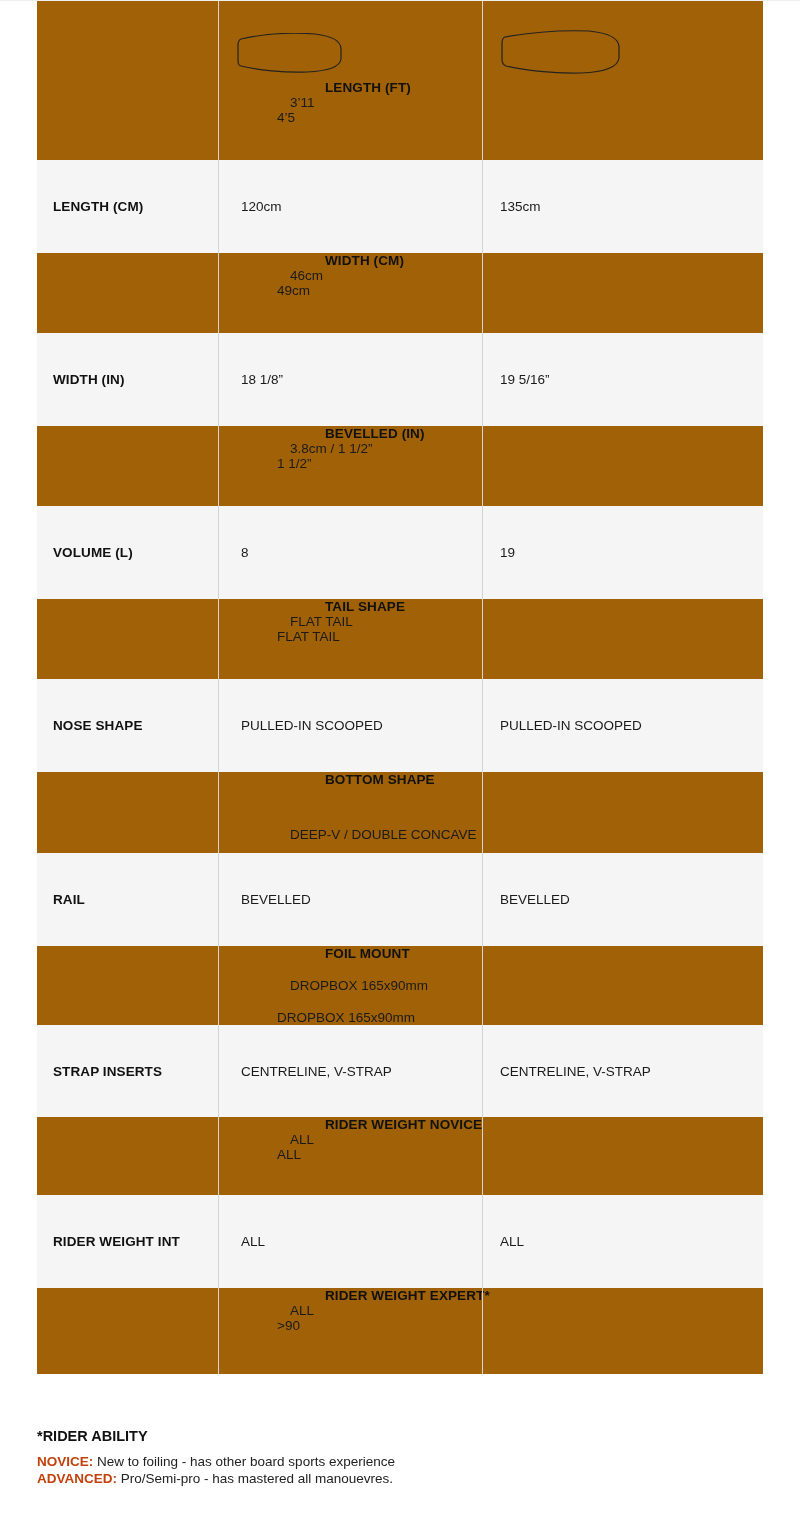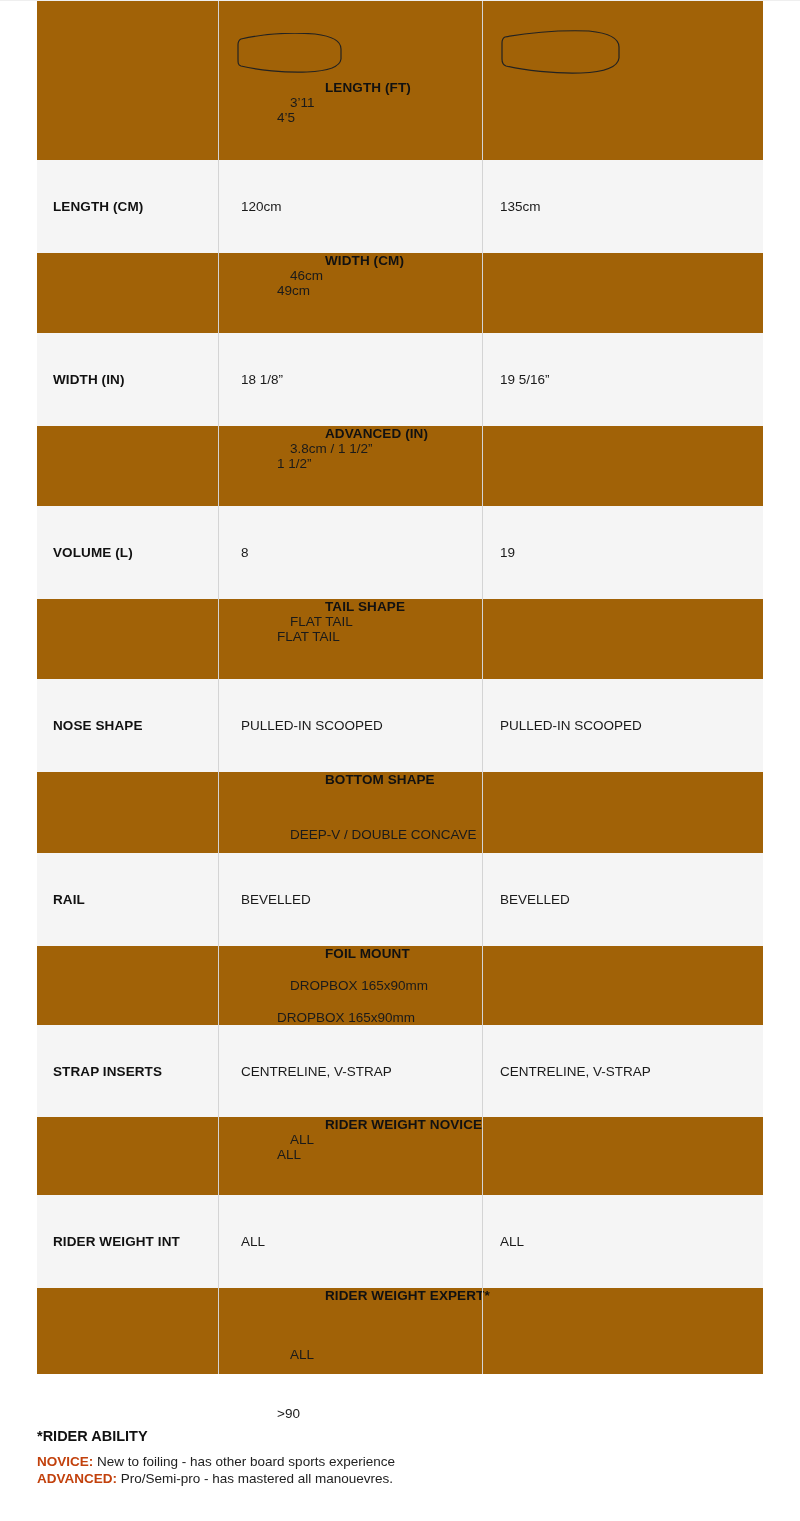--- a/index.html
+++ b/index.html
@@ -60,21 +60,21 @@
     <div class="c-label">WIDTH (CM)</div>
     <div class="c-val c-a">46cm</div>
     <div class="c-val c-b">49cm</div>
   </div>
   <div class="row gray" style="height:93px;">
     <div class="c-label">WIDTH (IN)</div>
     <div class="c-val c-a">18 1/8”</div>
     <div class="c-val c-b">19 5/16”</div>
   </div>
   <div class="row white" style="height:80px;">
-    <div class="c-label">ADVANCED (IN)</div>
+    <div class="c-label">BEVELLED (IN)</div>
     <div class="c-val c-a">3.8cm / 1 1/2”</div>
     <div class="c-val c-b">1 1/2”</div>
   </div>
   <div class="row gray" style="height:93px;">
     <div class="c-label">VOLUME (L)</div>
     <div class="c-val c-a">8</div>
     <div class="c-val c-b">19</div>
   </div>
   <div class="row white" style="height:80px;">
     <div class="c-label">TAIL SHAPE</div>
@@ -109,21 +109,21 @@
   <div class="row white" style="height:78px;">
     <div class="c-label">RIDER WEIGHT NOVICE</div>
     <div class="c-val c-a">ALL</div>
     <div class="c-val c-b">ALL</div>
   </div>
   <div class="row gray" style="height:93px;">
     <div class="c-label">RIDER WEIGHT INT</div>
     <div class="c-val c-a">ALL</div>
     <div class="c-val c-b">ALL</div>
   </div>
-  <div class="row white" style="height:86px;gap:44px;">
+  <div class="row white" style="height:86px;">
     <div class="c-label">RIDER WEIGHT EXPERT*</div>
     <div class="c-val c-a">ALL</div>
     <div class="c-val c-b">&gt;90</div>
   </div>
 </div>
 
 <div class="vline l1"></div>
 <div class="vline l2"></div>
 
 <div class="notes">

